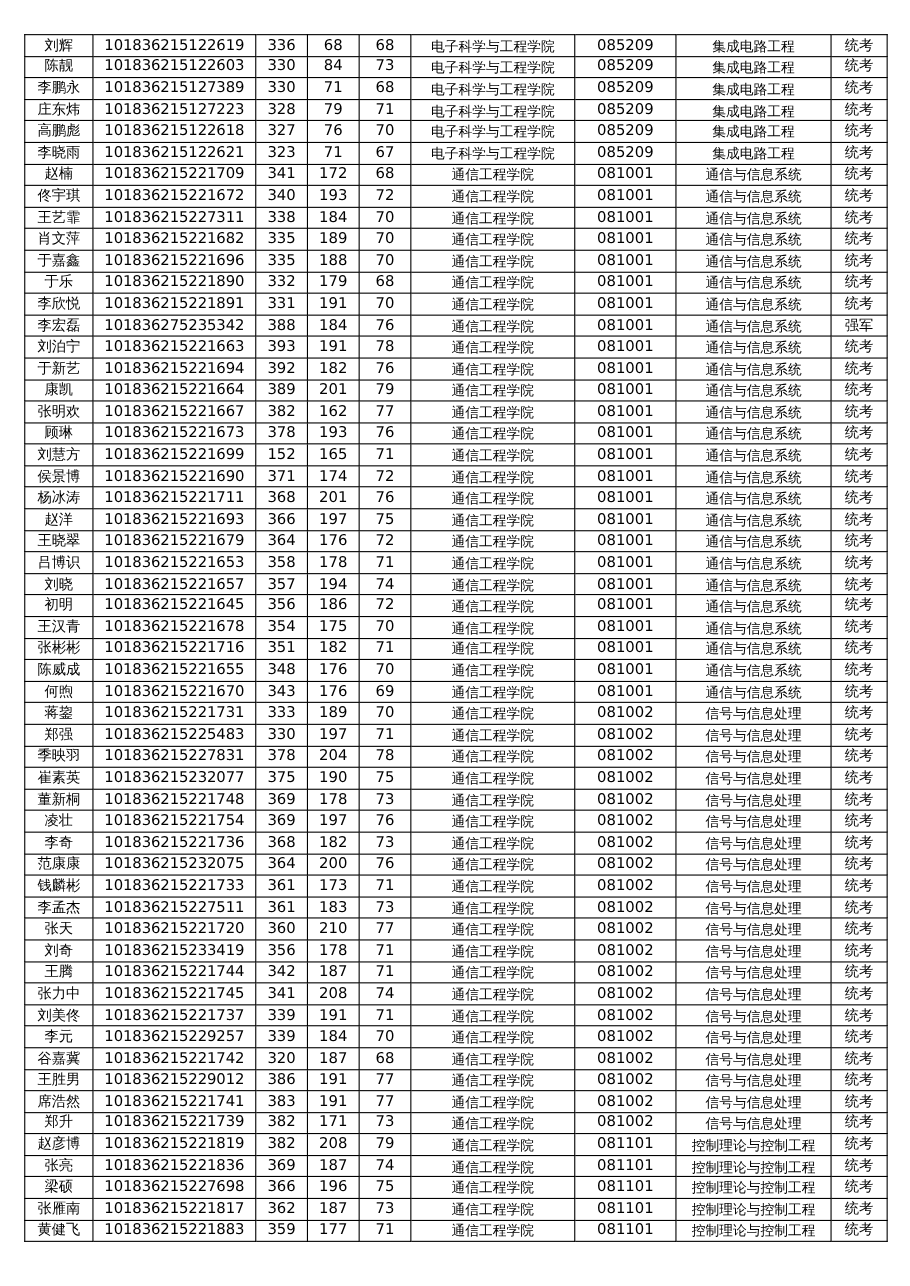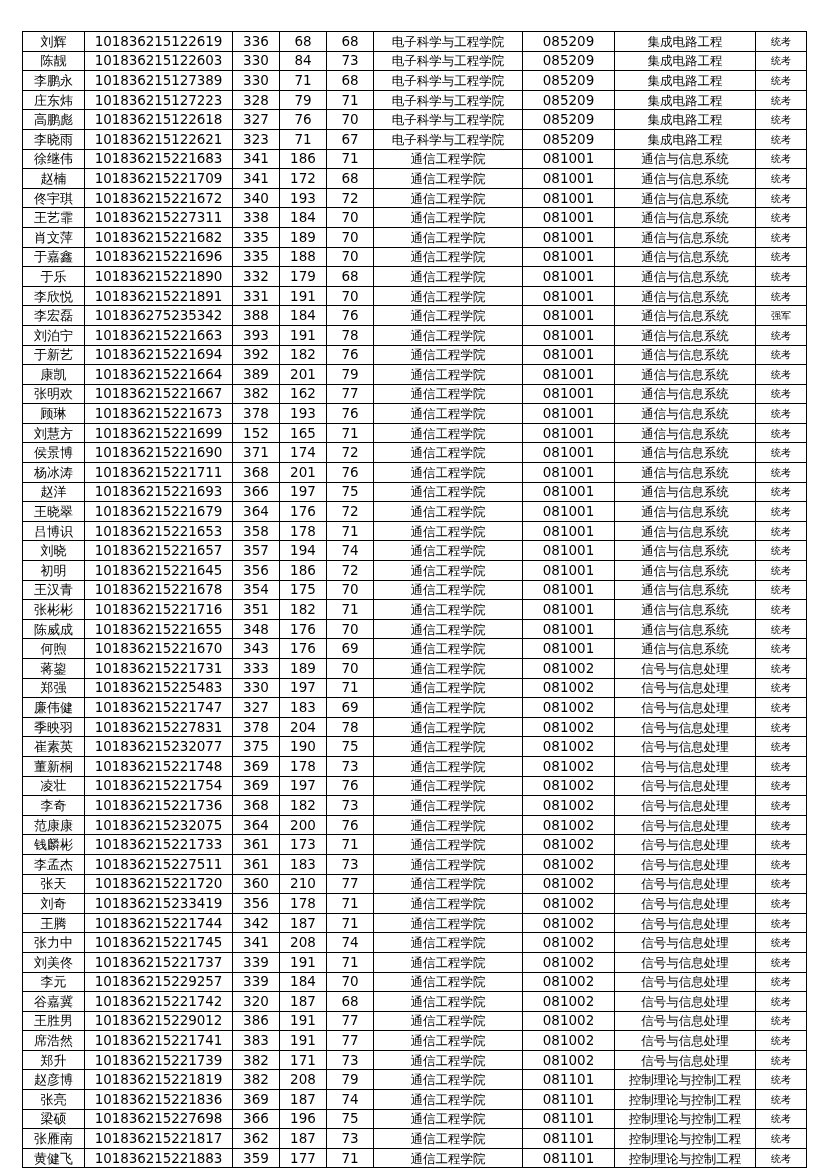--- a/index.html
+++ b/index.html
@@ -56,21 +56,21 @@
   col.c-majorno  { width: 92px; }
   col.c-majorname{ width: 141px; }
   col.c-type     { width: 51px; }
 
   td.cell-name     { font-size: 13px; letter-spacing: 0px; }
   td.cell-examid   { font-size: 13.5px; letter-spacing: -0.1px; }
   td.cell-num      { font-size: 13.5px; }
   td.cell-college  { font-size: 12.5px; }
   td.cell-majorno  { font-size: 13.5px; }
   td.cell-majorname{ font-size: 12.5px; margin-left: 13px; }
-  td.cell-type     { font-size: 10px; }
+  td.cell-type     { font-size: 13px; }
 
   #page-footer {
     position: absolute;
     left: 0;
     top: 1188px;
     width: 827px;
     text-align: center;
     font-size: 10px;
     font-family: "DejaVu Sans", "Liberation Sans", sans-serif;
   }
@@ -157,31 +157,20 @@
             <td class="cell-examid">101836215122621</td>
             <td class="cell-num">323</td>
             <td class="cell-num">71</td>
             <td class="cell-num">67</td>
             <td class="cell-college">电子科学与工程学院</td>
             <td class="cell-majorno">085209</td>
             <td class="cell-majorname">集成电路工程</td>
             <td class="cell-type">统考</td>
           </tr>
           <tr>
-            <td class="cell-name">徐继伟</td>
-            <td class="cell-examid">101836215221683</td>
-            <td class="cell-num">341</td>
-            <td class="cell-num">186</td>
-            <td class="cell-num">71</td>
-            <td class="cell-college">通信工程学院</td>
-            <td class="cell-majorno">081001</td>
-            <td class="cell-majorname">通信与信息系统</td>
-            <td class="cell-type">统考</td>
-          </tr>
-          <tr>
             <td class="cell-name">赵楠</td>
             <td class="cell-examid">101836215221709</td>
             <td class="cell-num">341</td>
             <td class="cell-num">172</td>
             <td class="cell-num">68</td>
             <td class="cell-college">通信工程学院</td>
             <td class="cell-majorno">081001</td>
             <td class="cell-majorname">通信与信息系统</td>
             <td class="cell-type">统考</td>
           </tr>
@@ -459,31 +448,20 @@
             <td class="cell-majorno">081002</td>
             <td class="cell-majorname">信号与信息处理</td>
             <td class="cell-type">统考</td>
           </tr>
           <tr>
             <td class="cell-name">郑强</td>
             <td class="cell-examid">101836215225483</td>
             <td class="cell-num">330</td>
             <td class="cell-num">197</td>
             <td class="cell-num">71</td>
-            <td class="cell-college">通信工程学院</td>
-            <td class="cell-majorno">081002</td>
-            <td class="cell-majorname">信号与信息处理</td>
-            <td class="cell-type">统考</td>
-          </tr>
-          <tr>
-            <td class="cell-name">廉伟健</td>
-            <td class="cell-examid">101836215221747</td>
-            <td class="cell-num">327</td>
-            <td class="cell-num">183</td>
-            <td class="cell-num">69</td>
             <td class="cell-college">通信工程学院</td>
             <td class="cell-majorno">081002</td>
             <td class="cell-majorname">信号与信息处理</td>
             <td class="cell-type">统考</td>
           </tr>
           <tr>
             <td class="cell-name">季映羽</td>
             <td class="cell-examid">101836215227831</td>
             <td class="cell-num">378</td>
             <td class="cell-num">204</td>

